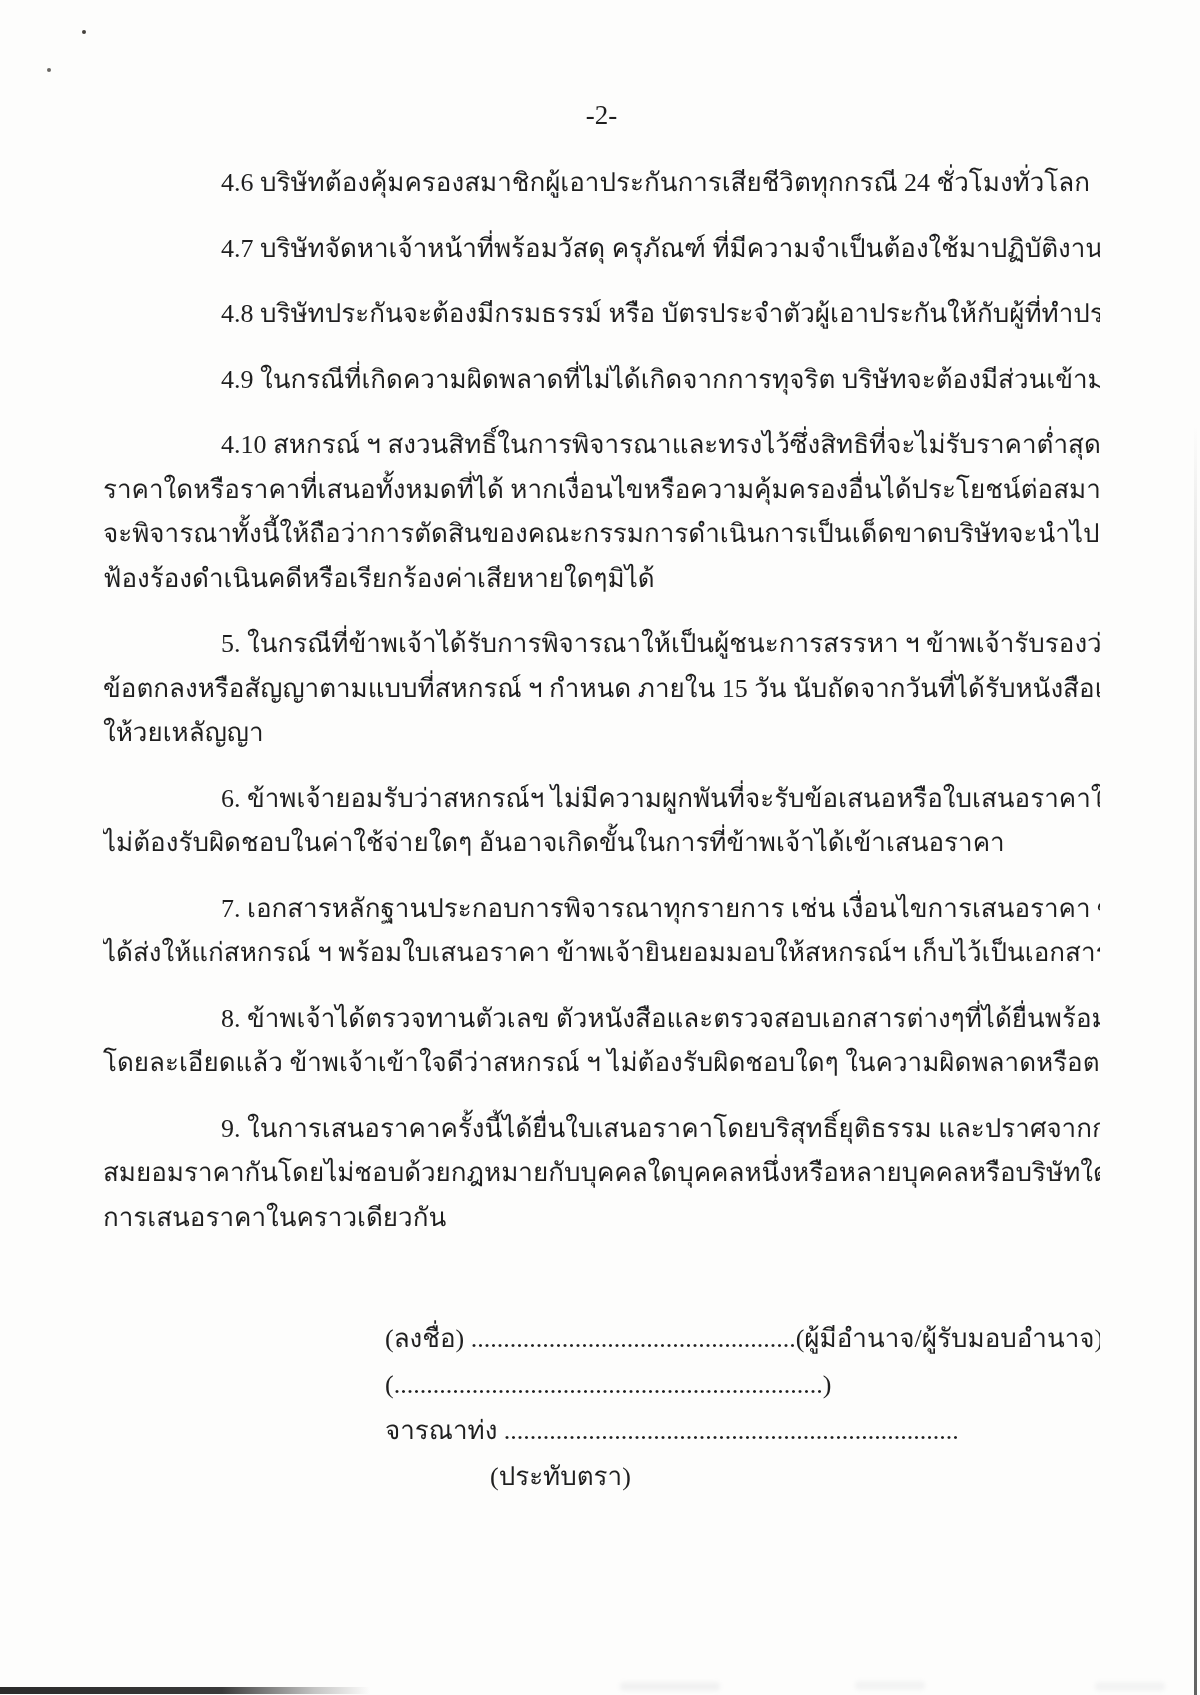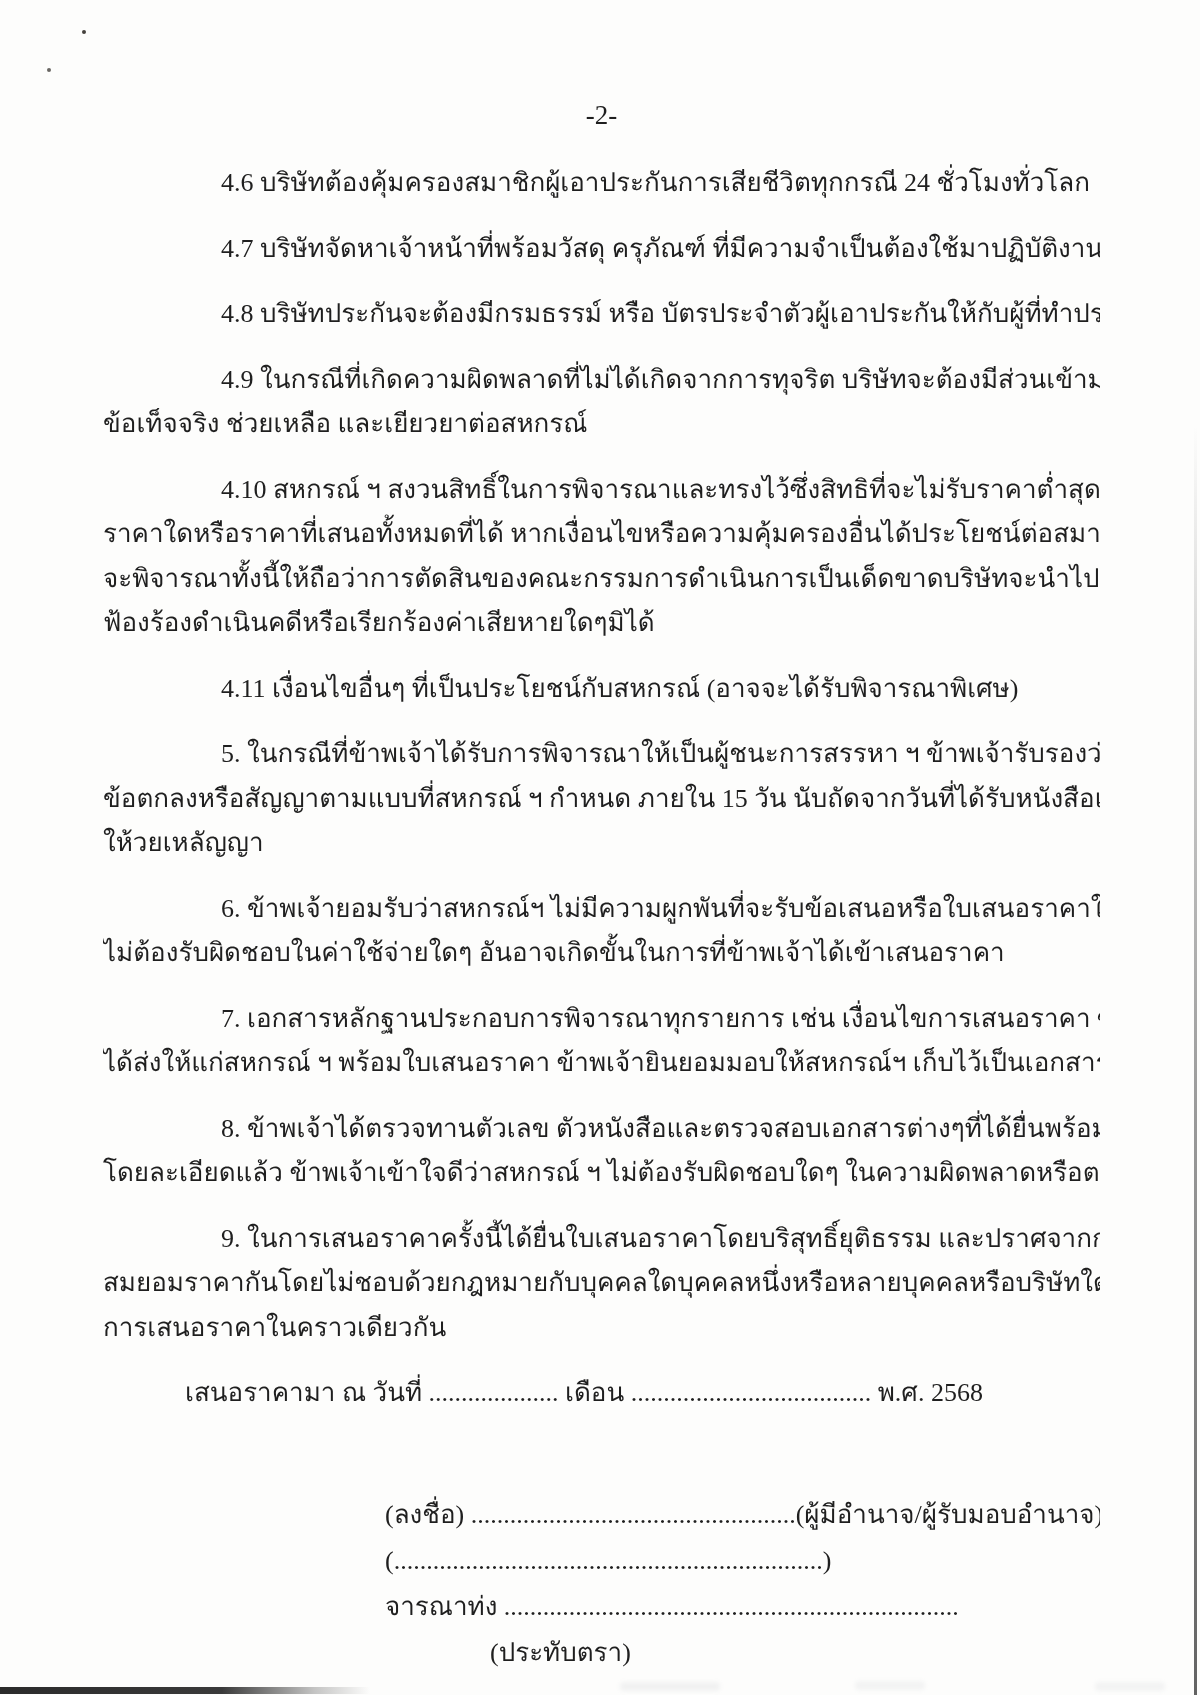--- a/index.html
+++ b/index.html
@@ -104,41 +104,38 @@
   <div class="content">
 
     <div class="page-number">-2-</div>
 
     <div>
 
     <p class="doc-line indent para-start">4.6 บริษัทต้องคุ้มครองสมาชิกผู้เอาประกันการเสียชีวิตทุกกรณี 24 ชั่วโมงทั่วโลก</p>
         <p class="doc-line indent para-start">4.7 บริษัทจัดหาเจ้าหน้าที่พร้อมวัสดุ ครุภัณฑ์ ที่มีความจำเป็นต้องใช้มาปฏิบัติงาน ไม่น้อยกว่า 1 คน</p>
         <p class="doc-line indent para-start">4.8 บริษัทประกันจะต้องมีกรมธรรม์ หรือ บัตรประจำตัวผู้เอาประกันให้กับผู้ที่ทำประกัน</p>
         <p class="doc-line indent para-start">4.9 ในกรณีที่เกิดความผิดพลาดที่ไม่ได้เกิดจากการทุจริต บริษัทจะต้องมีส่วนเข้ามาตรวจสอบ</p>
-        <p class="doc-line">ข้อเท็จจริง ช่วยเหลือ และเยียวยาต่อสหกรณ์</p>
         <p class="doc-line indent para-start">4.10 สหกรณ์ ฯ สงวนสิทธิ์ในการพิจารณาและทรงไว้ซึ่งสิทธิที่จะไม่รับราคาต่ำสุด หรือราคาหนึ่ง</p>
         <p class="doc-line">ราคาใดหรือราคาที่เสนอทั้งหมดที่ได้ หากเงื่อนไขหรือความคุ้มครองอื่นได้ประโยชน์ต่อสมาชิกหรือสุดแต่</p>
         <p class="doc-line">จะพิจารณาทั้งนี้ให้ถือว่าการตัดสินของคณะกรรมการดำเนินการเป็นเด็ดขาดบริษัทจะนำไปเป็นเหตุแห่งการ</p>
         <p class="doc-line">ฟ้องร้องดำเนินคดีหรือเรียกร้องค่าเสียหายใดๆมิได้</p>
-        <p class="doc-line indent para-start">4.11 เงื่อนไขอื่นๆ ที่เป็นประโยชน์กับสหกรณ์ (อาจจะได้รับพิจารณาพิเศษ)</p>
         <p class="doc-line indent para-start">5. ในกรณีที่ข้าพเจ้าได้รับการพิจารณาให้เป็นผู้ชนะการสรรหา ฯ ข้าพเจ้ารับรองว่าจะทำบันทึก</p>
         <p class="doc-line">ข้อตกลงหรือสัญญาตามแบบที่สหกรณ์ ฯ กำหนด ภายใน 15 วัน นับถัดจากวันที่ได้รับหนังสือแจ้งจากสหกรณ์</p>
         <p class="doc-line">ให้วยเหลัญญา</p>
         <p class="doc-line indent para-start">6. ข้าพเจ้ายอมรับว่าสหกรณ์ฯ ไม่มีความผูกพันที่จะรับข้อเสนอหรือใบเสนอราคาใดๆ รวมทั้ง</p>
         <p class="doc-line">ไม่ต้องรับผิดชอบในค่าใช้จ่ายใดๆ อันอาจเกิดขั้นในการที่ข้าพเจ้าได้เข้าเสนอราคา</p>
         <p class="doc-line indent para-start">7. เอกสารหลักฐานประกอบการพิจารณาทุกรายการ เช่น เงื่อนไขการเสนอราคา ซึ่งข้าพเจ้า</p>
         <p class="doc-line">ได้ส่งให้แก่สหกรณ์ ฯ พร้อมใบเสนอราคา ข้าพเจ้ายินยอมมอบให้สหกรณ์ฯ เก็บไว้เป็นเอกสารหลักฐาน</p>
         <p class="doc-line indent para-start">8. ข้าพเจ้าได้ตรวจทานตัวเลข ตัวหนังสือและตรวจสอบเอกสารต่างๆที่ได้ยื่นพร้อมใบเสนอราคานี้</p>
         <p class="doc-line">โดยละเอียดแล้ว ข้าพเจ้าเข้าใจดีว่าสหกรณ์ ฯ ไม่ต้องรับผิดชอบใดๆ ในความผิดพลาดหรือตกหล่น</p>
         <p class="doc-line indent para-start">9. ในการเสนอราคาครั้งนี้ได้ยื่นใบเสนอราคาโดยบริสุทธิ์ยุติธรรม และปราศจากกลฉ้อฉล หรือการ</p>
         <p class="doc-line">สมยอมราคากันโดยไม่ชอบด้วยกฎหมายกับบุคคลใดบุคคลหนึ่งหรือหลายบุคคลหรือบริษัทใดๆ ที่ได้ยื่น</p>
         <p class="doc-line">การเสนอราคาในคราวเดียวกัน</p>
       </div>
 
-    <p class="doc-line indent-sm para-start">เสนอราคามา ณ วันที่ .................... เดือน ..................................... พ.ศ. 2568</p>
 
     <div class="signature">
       <p class="sig-line">(ลงชื่อ) ..................................................(ผู้มีอำนาจ/ผู้รับมอบอำนาจ)</p>
       <p class="sig-line">(..................................................................)</p>
       <p class="sig-line">จารณาท่ง ......................................................................</p>
       <p class="sig-line seal">(ประทับตรา)</p>
     </div>
 
   </div>
 </div>

